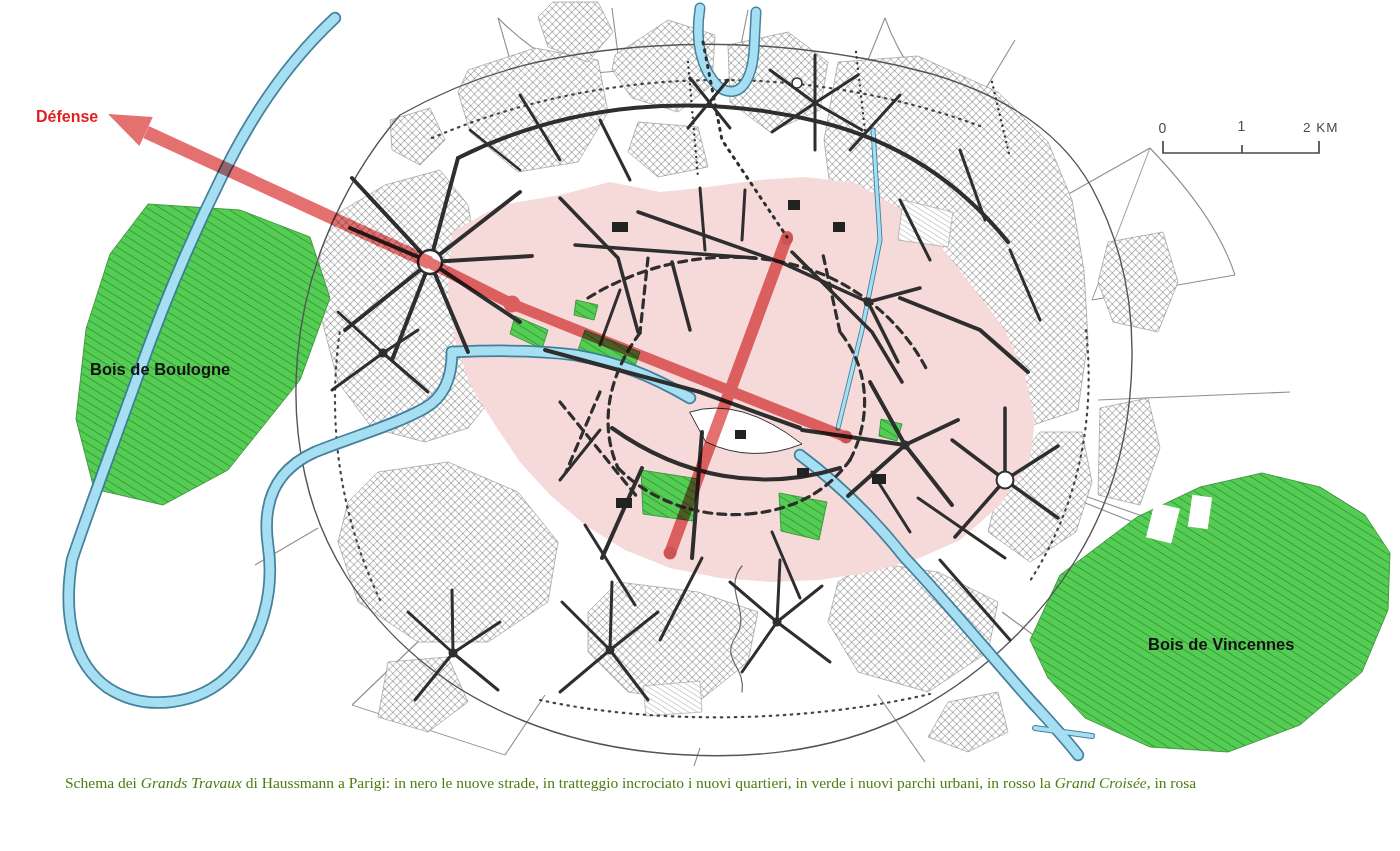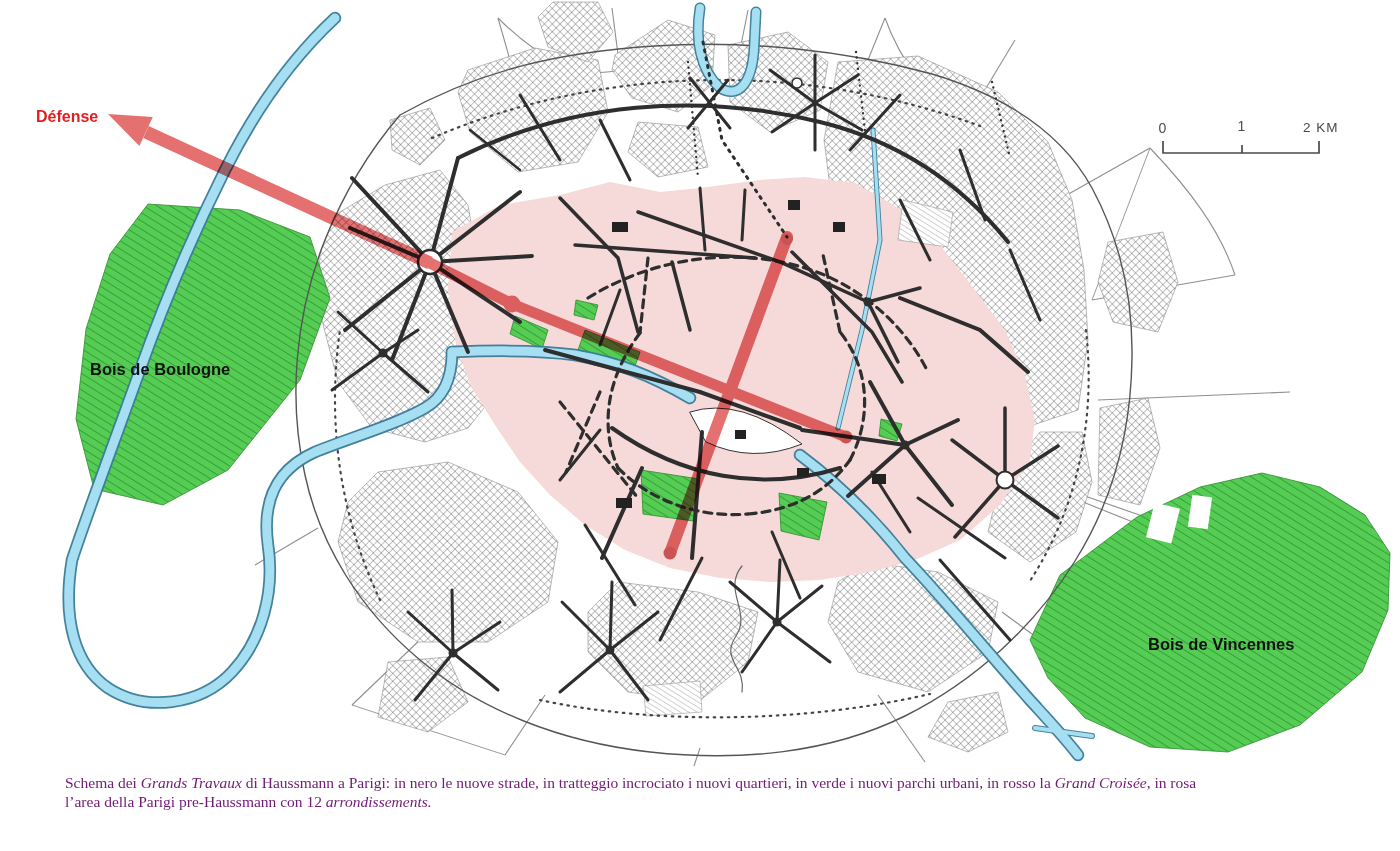--- a/index.html
+++ b/index.html
@@ -5,21 +5,21 @@
   :root{
     --croisee-red:#dd4848; --park-green:#55cd55; --river-blue:#a6dff2;
     --river-edge:#3a7b99; --pink:#f6d9d9; --label-red:#e31e1e;
     --road-black:#2e2e2e; --hatch-gray:#4a4a4a;
   }
   *{margin:0;padding:0;box-sizing:border-box;}
   body{background:#ffffff;font-family:"Liberation Sans",sans-serif;}
   .stage{position:relative;width:1400px;height:851px;background:#fff;overflow:hidden;}
   .map-svg{position:absolute;left:0;top:0;}
   .caption{position:absolute;left:65px;top:774px;width:1330px;
-    font-family:"Liberation Serif",serif;font-size:15.5px;line-height:18.5px;color:#701a75;}
+    font-family:"Liberation Serif",serif;font-size:15.5px;line-height:18.5px;color:#4d7c0f;}
   .caption .line{white-space:nowrap;}
   .caption .it{font-style:italic;}
   .map-label{font-family:"Liberation Sans",sans-serif;font-weight:bold;fill:#111;}
   .red-label{font-family:"Liberation Sans",sans-serif;font-weight:bold;fill:var(--label-red);}
   .scale-text{font-family:"Liberation Sans",sans-serif;fill:#4a4a4a;letter-spacing:1px;}
 </style>
 </head>
 <body>
 
 <div class="stage">
@@ -297,17 +297,14 @@
     <text class="scale-text" x="1163" y="133" font-size="14" text-anchor="middle">0</text>
     <text class="scale-text" x="1242" y="131" font-size="14" text-anchor="middle">1</text>
     <text class="scale-text" x="1303" y="132" font-size="13.5">2 KM</text>
   </g>
 </svg>
 
   <div class="caption">
     <div class="line">
       <span>Schema dei </span><span class="it">Grands Travaux</span><span> di Haussmann a Parigi: in nero le nuove strade, in tratteggio incrociato i nuovi quartieri, in verde i nuovi parchi urbani, in rosso la </span><span class="it">Grand Croisée</span><span>, in rosa</span>
     </div>
-    <div class="line">
-      <span>l’area della Parigi pre-Haussmann con 12 </span><span class="it">arrondissements.</span>
-    </div>
   </div>
 </div>
 
 </body></html>

